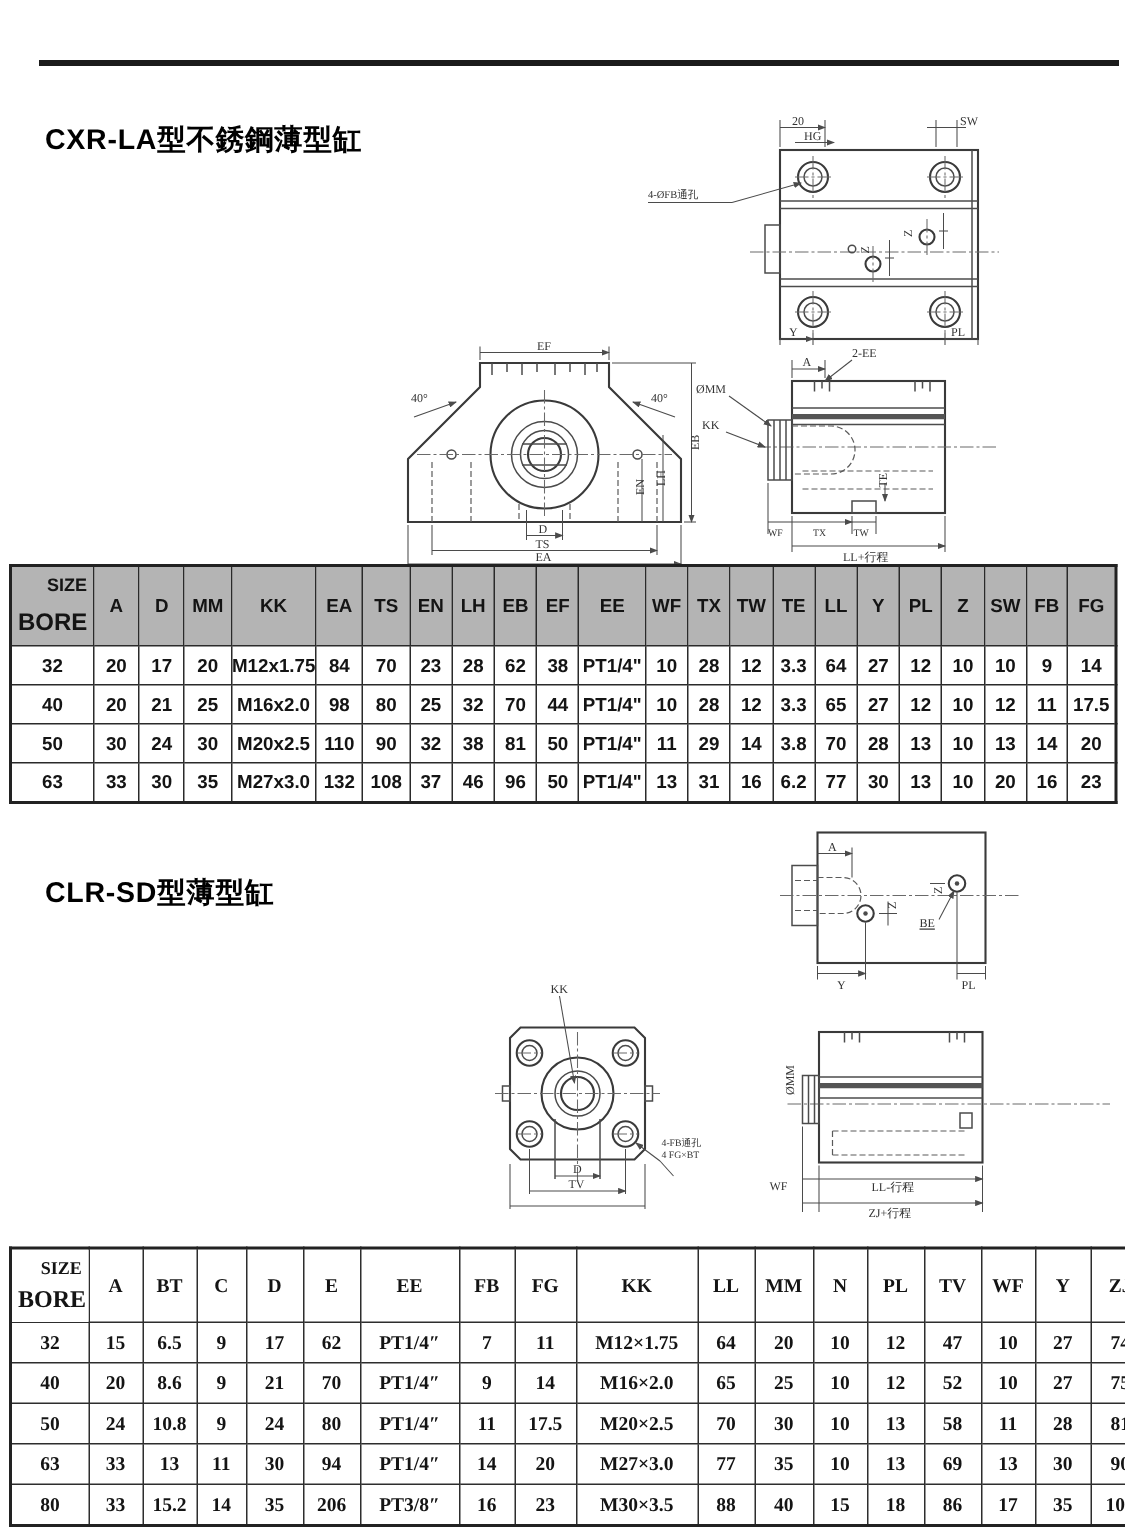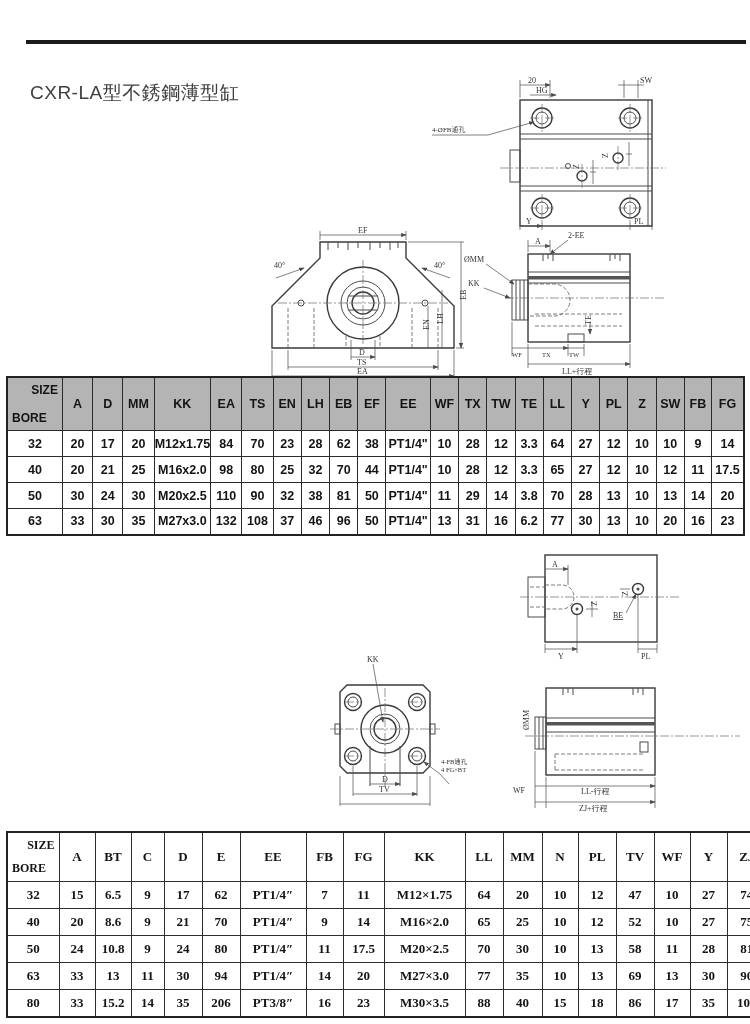--- a/index.html
+++ b/index.html
@@ -6,21 +6,21 @@
   .page{position:relative;width:750px;height:1024px;background:#ffffff;overflow:hidden;
         font-family:"Liberation Sans",sans-serif;color:#141414;}
   
   .hdr{position:absolute;left:26px;top:3px;width:720px;height:38px;white-space:nowrap;}
   .t-zh{font-size:27px;font-weight:900;letter-spacing:0px;}
   .t-en{font-size:23px;font-weight:800;margin-left:8px;letter-spacing:0px;}
   .brand{position:absolute;right:2px;top:2px;display:flex;align-items:center;}
   .brand-txt{font-size:22px;font-weight:800;color:#545454;letter-spacing:1px;}
   .rule{position:absolute;left:26px;top:40px;width:720px;height:4px;background:#1b1b1b;}
   
-  .sec{position:absolute;left:30px;font-size:19px;font-weight:400;color:#404040;letter-spacing:.5px;}
+  .sec{position:absolute;left:30px;font-size:19px;font-weight:700;color:#000000;letter-spacing:.5px;}
   
   svg{position:absolute;overflow:visible;}
   svg text{font-family:"Liberation Serif",serif;font-size:8px;fill:#333;}
   .ln{stroke:#4b4b4b;stroke-width:1;fill:none;}
   .lnb{stroke:#3a3a3a;stroke-width:1.4;fill:none;}
   .dash{stroke:#5a5a5a;stroke-width:.8;fill:none;stroke-dasharray:4 2;}
   .cl{stroke:#6a6a6a;stroke-width:.7;fill:none;stroke-dasharray:9 2 2 2;}
   .dim{stroke:#4b4b4b;stroke-width:.7;fill:none;}
   .note{font-size:7px;}
   .tiny{font-size:6.5px;}
@@ -36,21 +36,21 @@
   #table2 th,#table2 td{border:1px solid #2d2d2d;text-align:center;vertical-align:middle;
       font-size:13px;font-weight:600;padding:0;overflow:hidden;}
   #table2{border:2px solid #222;}
   #table2 thead th{height:48px;background:#ffffff;}
   #table2 tbody tr{height:27px;}
   .corner{position:relative;
       background-image:linear-gradient(to bottom right,rgba(0,0,0,0) calc(50% - .8px),#2a2a2a calc(50% - .8px),#2a2a2a calc(50% + .8px),rgba(0,0,0,0) calc(50% + .8px));}
   #table1 .corner{background-color:#b4b4b4;}
   #table2 .corner{background-color:#ffffff;}
   .c-top{position:absolute;top:5px;right:4px;font-size:12px;}
-  .c-bot{position:absolute;bottom:5px;left:4px;font-size:12px;}
+  .c-bot{position:absolute;bottom:5px;left:4px;font-size:16px;}
 </style>
 </head>
 <body>
 
 <div class="page">
 
   <div class="rule"></div>
 
   <div class="sec" style="top:80px">CXR-LA型不銹鋼薄型缸</div>
 
@@ -227,20 +227,21 @@
     <line class="dim" x1="62" y1="122" x2="78" y2="122"></line>
     <text x="62" y="131" class="tiny">WF</text>
     <line class="dim" x1="78" y1="122" x2="118" y2="122" marker-end="url(#arC)"></line>
     <text x="92" y="131" class="tiny">TX</text>
     <line class="dim" x1="118" y1="122" x2="134" y2="122"></line>
     <text x="119" y="131" class="tiny">TW</text>
     <line class="dim" x1="78" y1="138" x2="180" y2="138" marker-end="url(#arC)"></line>
     <text x="112" y="148">LL+行程</text>
   </svg>
 
+  <div class="sec" style="top:582px">CLR-SD型薄型缸</div>
 
   <svg style="left:520px;top:545px" width="230" height="125" viewBox="0 0 230 125">
     <defs>
         <marker id="arD" markerWidth="8" markerHeight="6" refX="7" refY="3" orient="auto">
           <path d="M0,0 L8,3 L0,6 z" fill="#4b4b4b"></path>
         </marker>
       </defs>
     <rect class="lnb" x="25" y="10" width="112" height="87"></rect>
     <rect class="ln" x="8" y="32" width="17" height="40"></rect>
     <line class="dash" x1="10" y1="42" x2="25" y2="42"></line>

